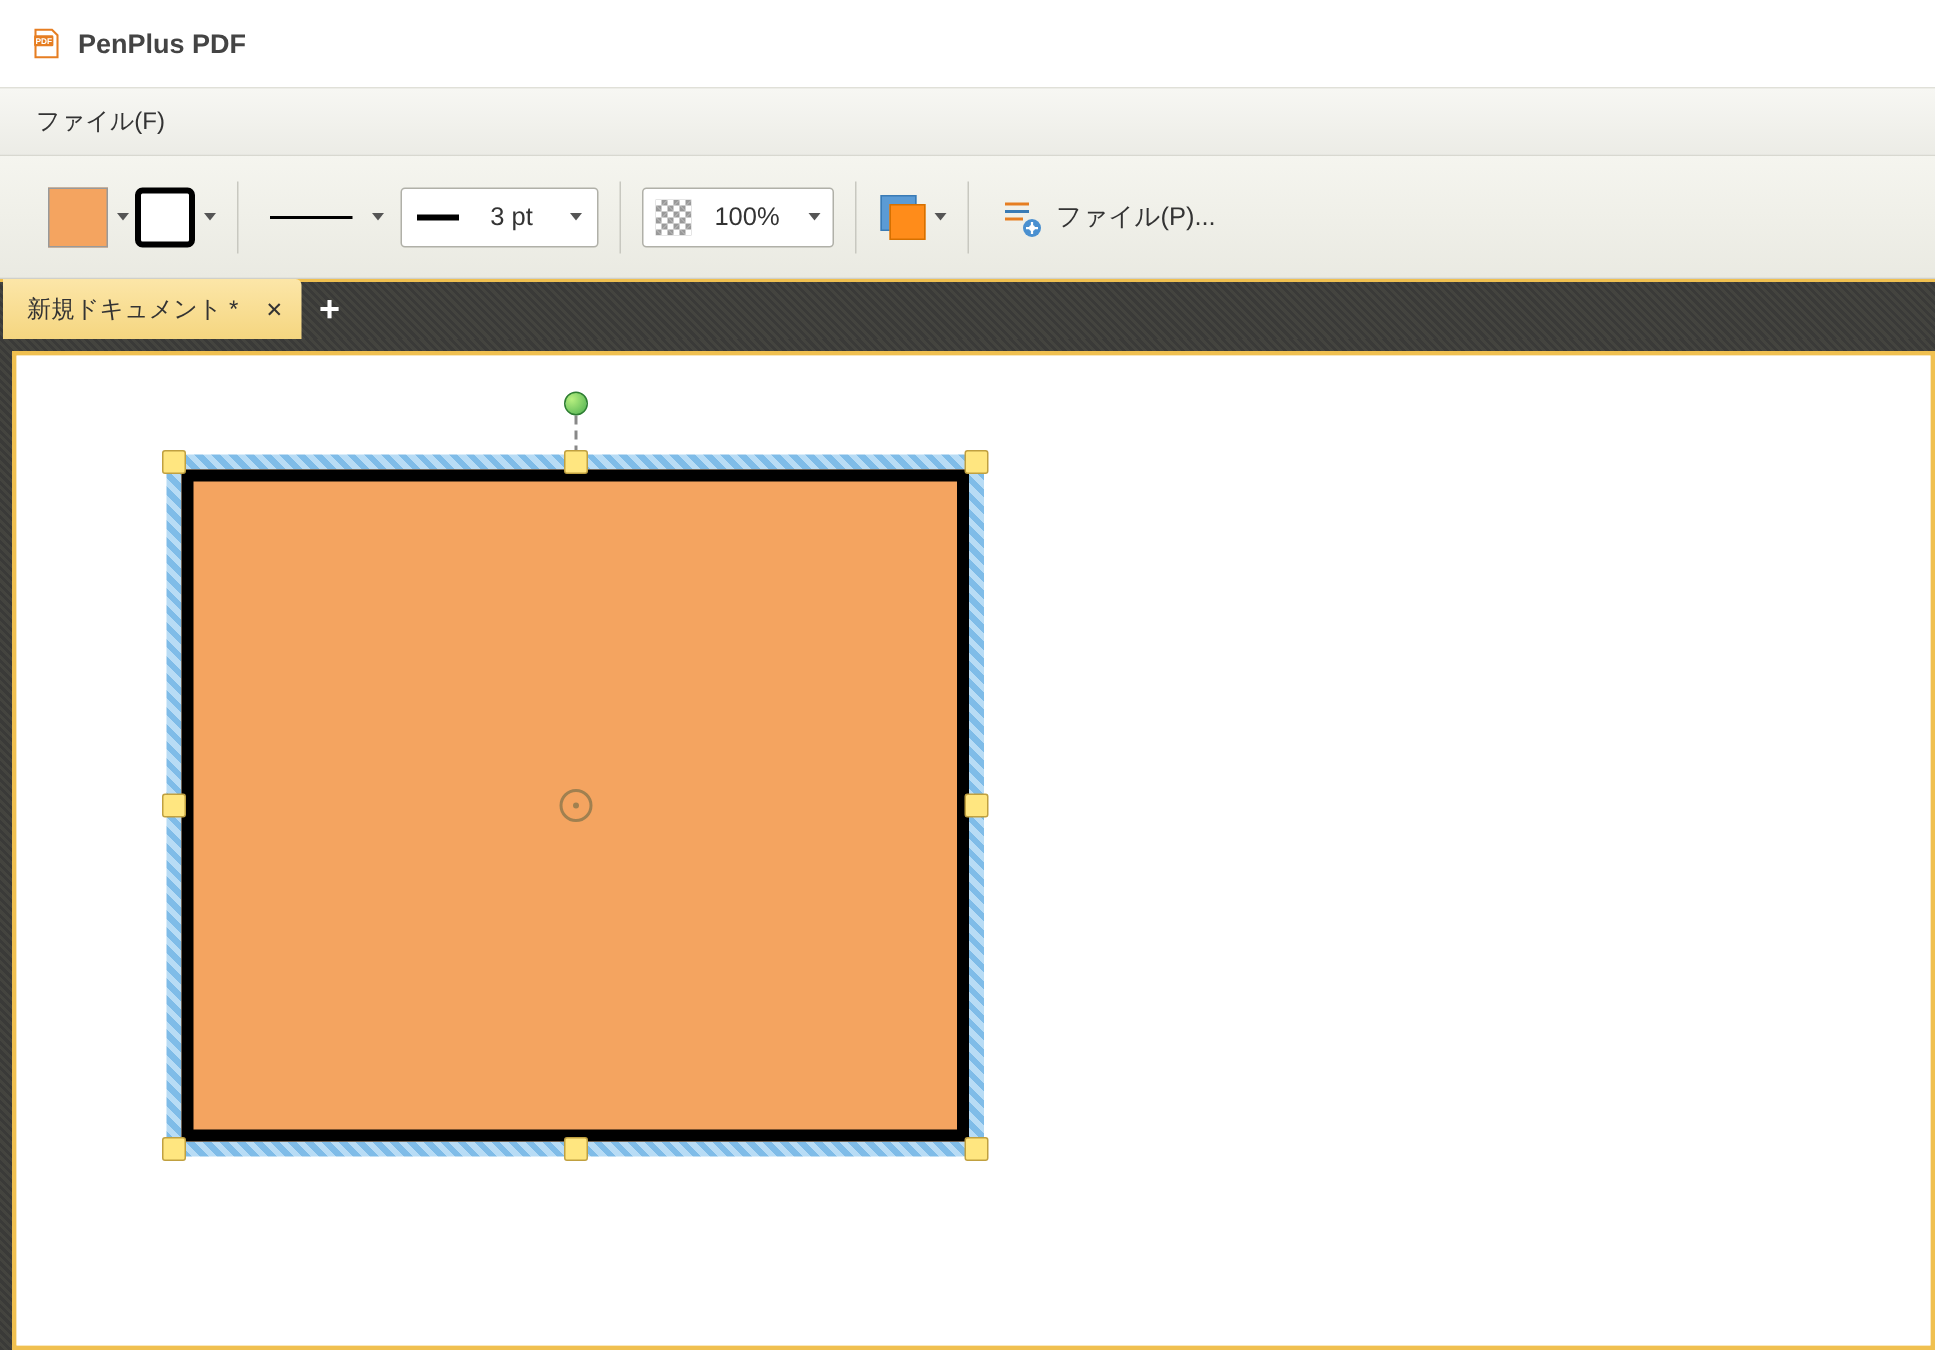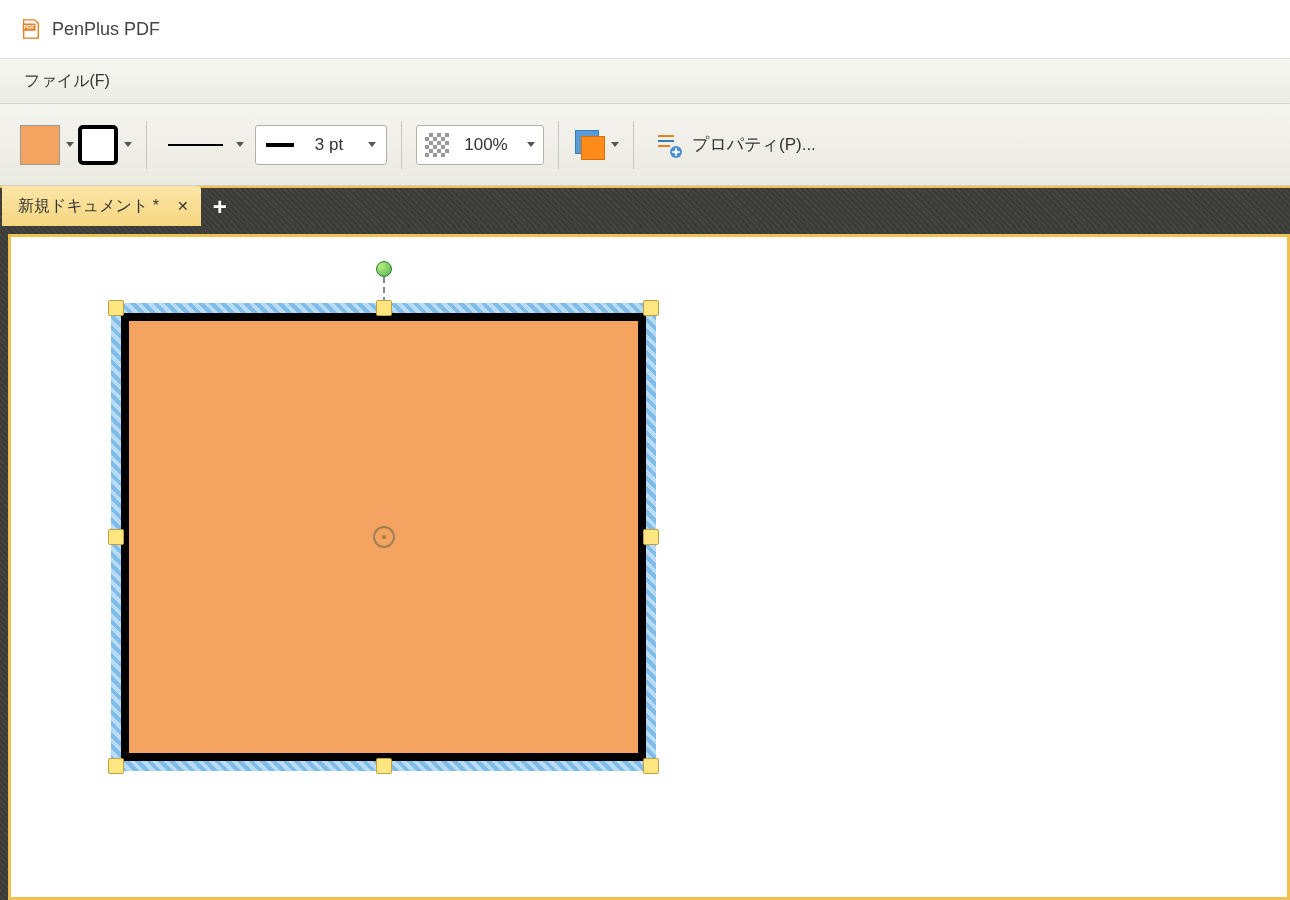--- a/index.html
+++ b/index.html
@@ -21,20 +21,21 @@
   background: #fff;
 }
 .app-icon {
   width: 22px;
   height: 22px;
   margin-right: 10px;
 }
 .app-title {
   font-size: 18px;
   color: #444;
+  font-weight: bold;
 }
 
 
 .menu-bar {
   height: 46px;
   background: linear-gradient(#f7f7f3, #ececE6);
   border-top: 1px solid #e0e0d8;
   border-bottom: 1px solid #d8d8d0;
   display: flex;
   align-items: center;
@@ -46,21 +47,21 @@
   padding: 6px 8px;
   cursor: pointer;
 }
 
 
 .toolbar {
   height: 82px;
   background: linear-gradient(#f5f5ef, #eaeae2);
   display: flex;
   align-items: center;
-  padding: 0 20px;
+  padding: 0 32px;
   gap: 6px;
   border-bottom: 1px solid #d0d0c8;
 }
 .tool-group {
   display: flex;
   align-items: center;
   gap: 4px;
 }
 .sep {
   width: 1px;
@@ -391,21 +392,21 @@
 
   <div class="prop-btn">
     <svg class="prop-icon" viewBox="0 0 30 30">
       <line x1="4" y1="6" x2="20" y2="6" stroke="#e67e22" stroke-width="2"></line>
       <line x1="4" y1="11" x2="20" y2="11" stroke="#3a7bb5" stroke-width="2"></line>
       <line x1="4" y1="16" x2="16" y2="16" stroke="#e67e22" stroke-width="2"></line>
       <circle cx="22" cy="22" r="6" fill="#4a90d0"></circle>
       <path d="M22 18v8M18 22h8" stroke="#fff" stroke-width="1.5"></path>
       <circle cx="22" cy="22" r="2" fill="#fff"></circle>
     </svg>
-    <span class="prop-text">プロパティ(P)...</span>
+    <span class="prop-text">ファイル(P)...</span>
   </div>
 </div>
 
 <div class="tab-bar">
   <div class="tab">
     <span>新規ドキュメント *</span>
     <span class="tab-close">✕</span>
   </div>
   <div class="new-tab">
     <span>+</span>

